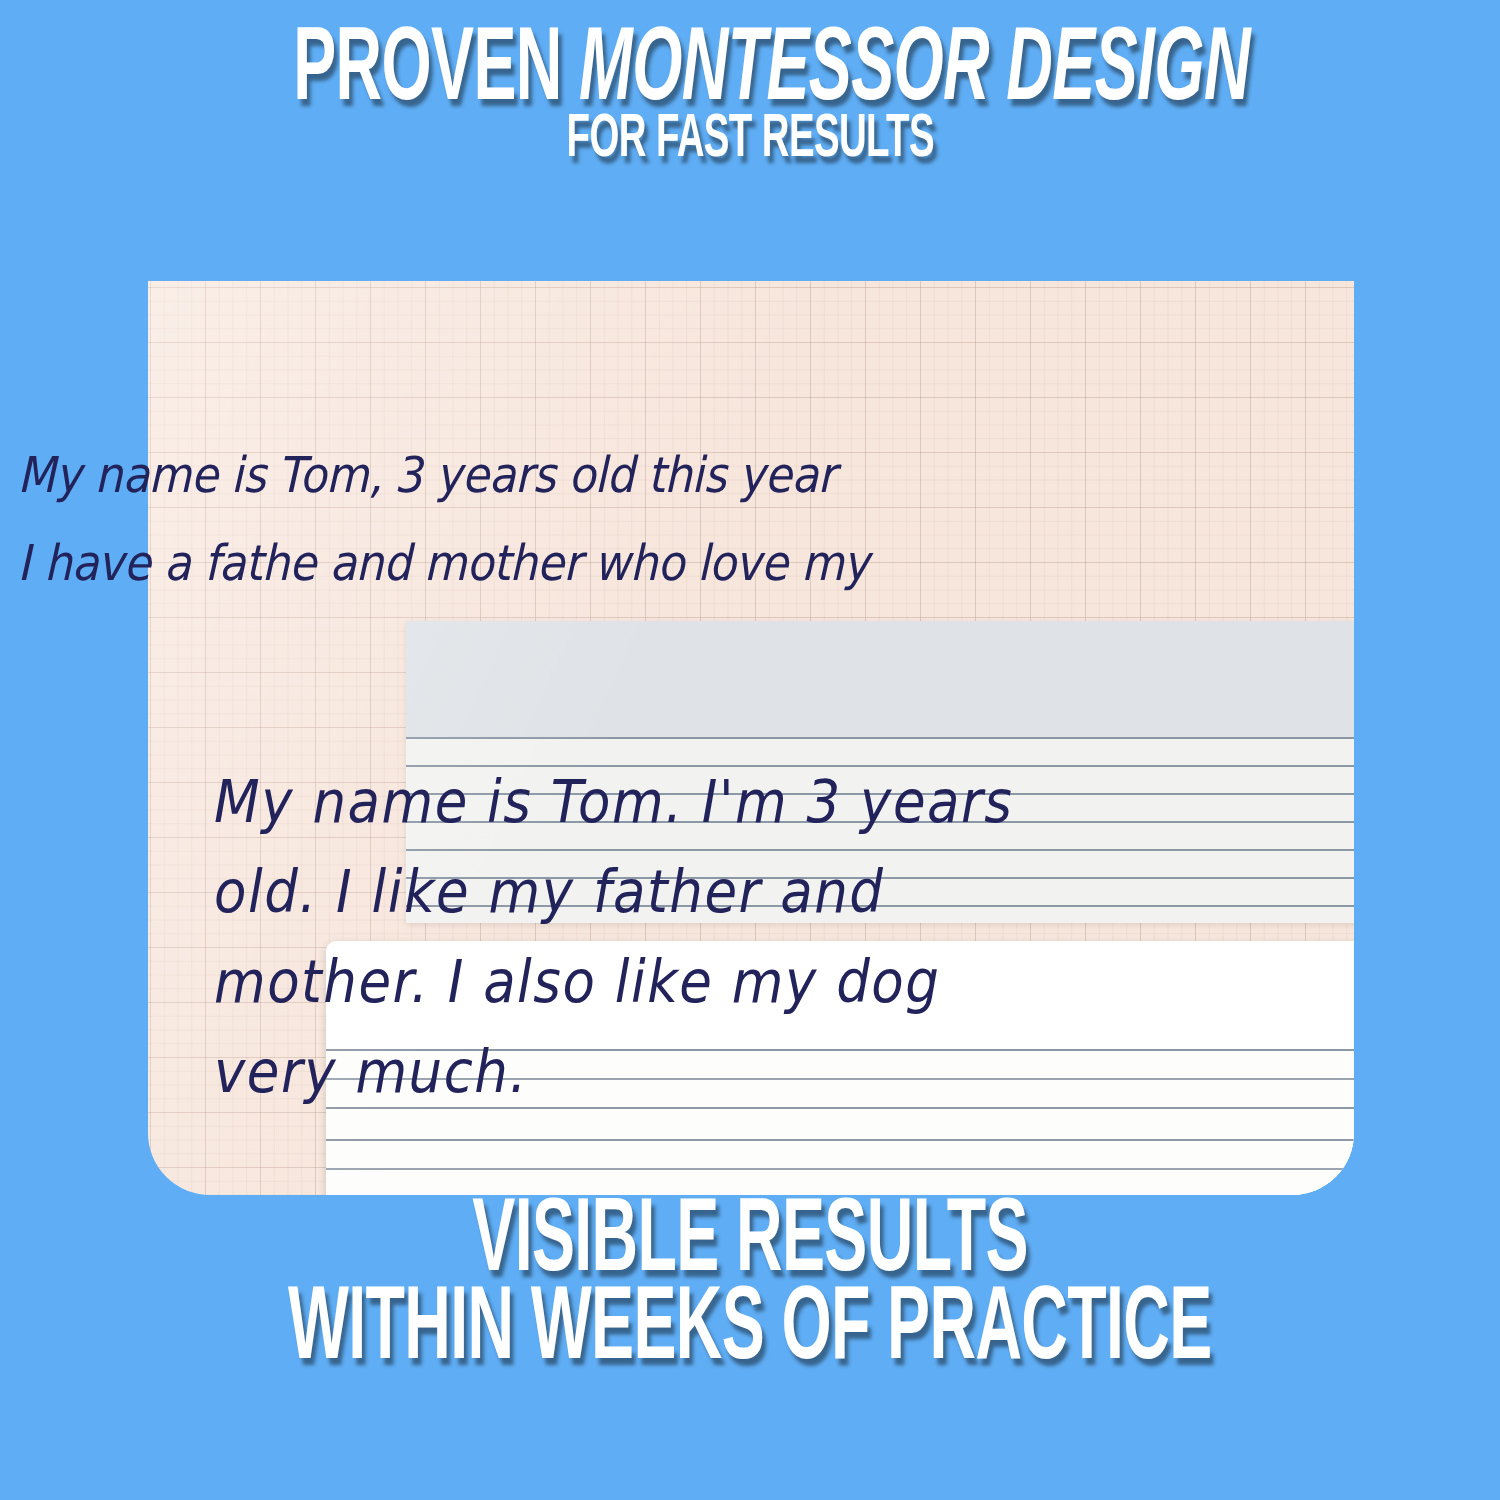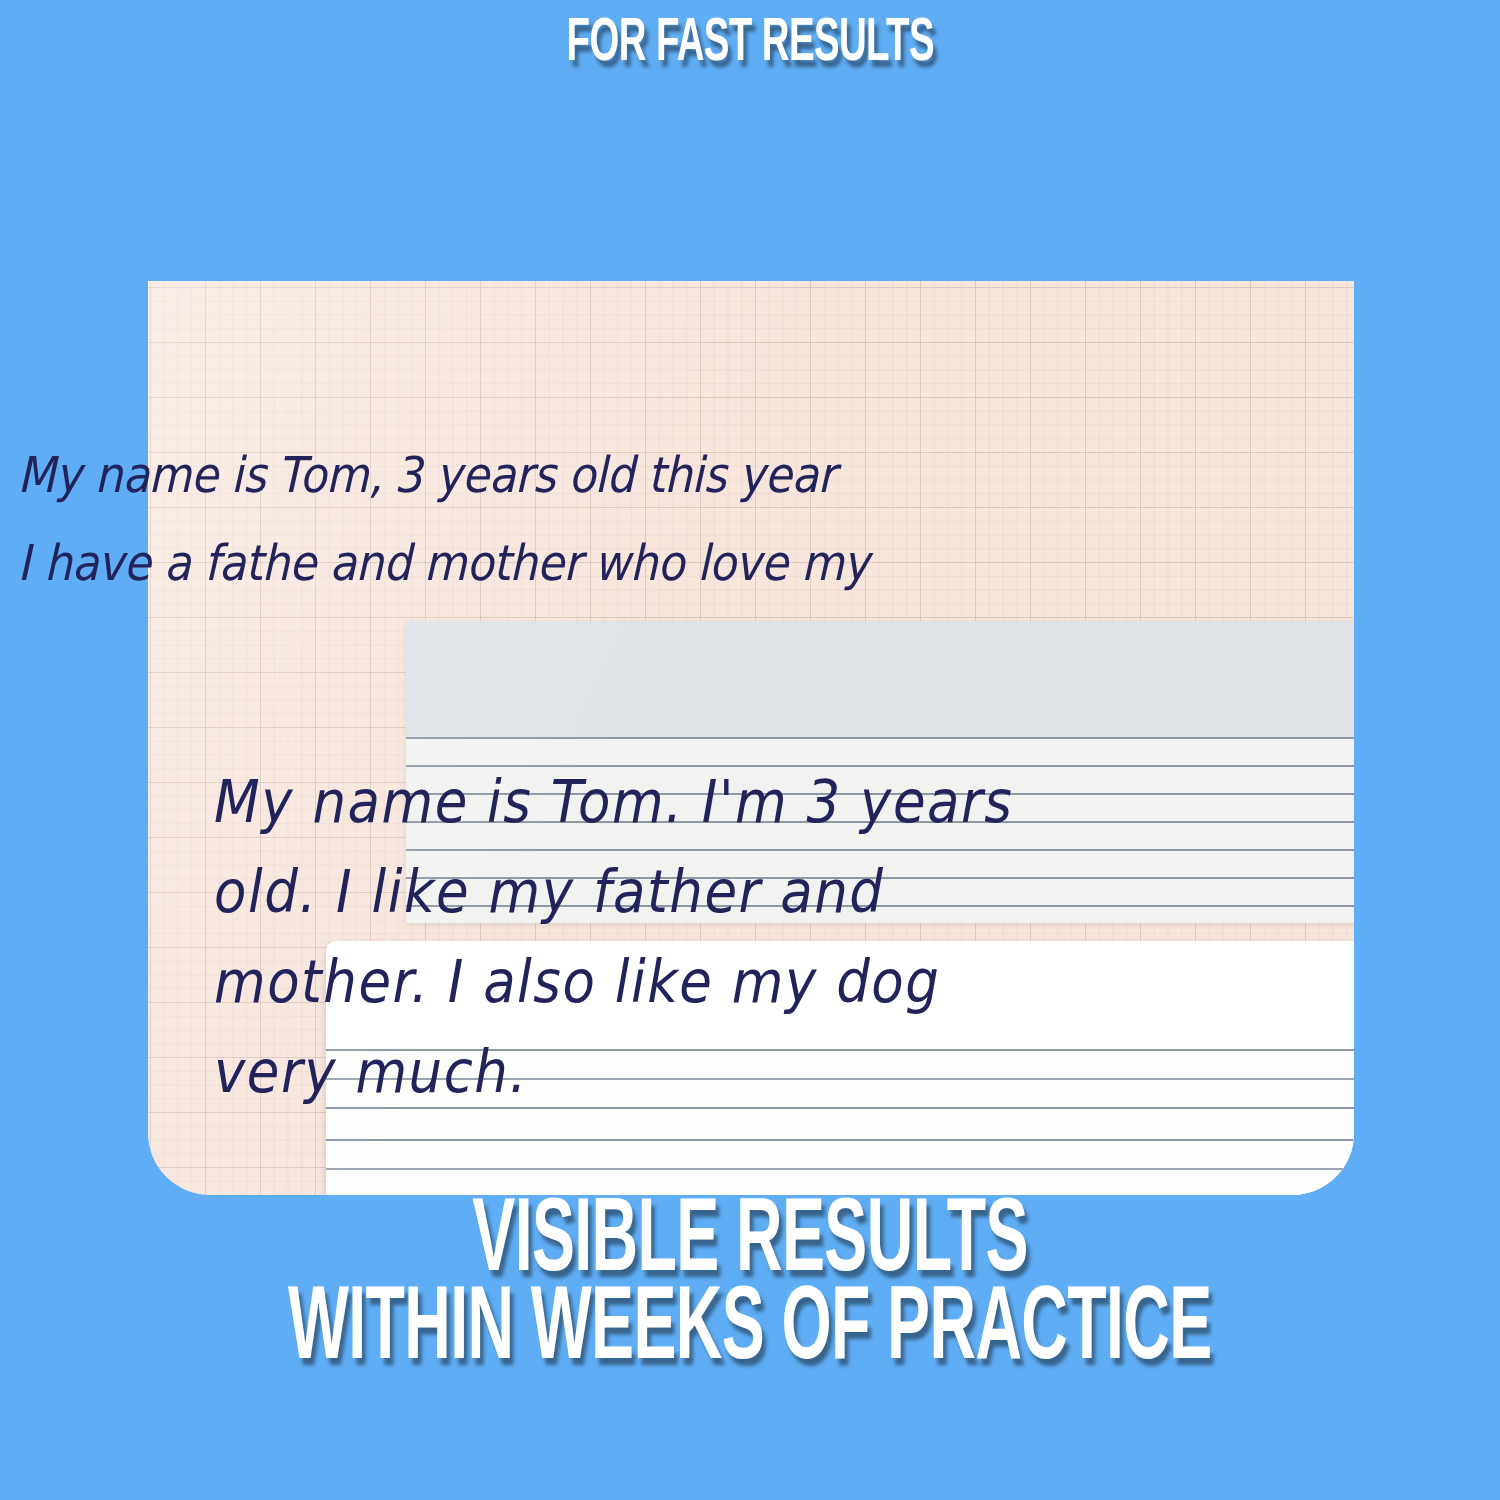--- a/index.html
+++ b/index.html
@@ -133,20 +133,21 @@
 
   
   .ink{z-index:5;}
 </style>
 </head>
 <body>
 
 <div id="stage">
 
   <div id="headline-top" class="headline">
+    <span class="hl-line l1"><span class="squash"><span>PROVEN </span><span class="ital">MONTESSOR DESIGN</span></span></span>
     <span class="hl-line l2"><span class="squash">FOR FAST RESULTS</span></span>
   </div>
 
   <div id="paper-panel">
 
     <div id="sample-card-a">
       <div class="header-band"></div>
       <div class="ruled"></div>
     </div>
 

